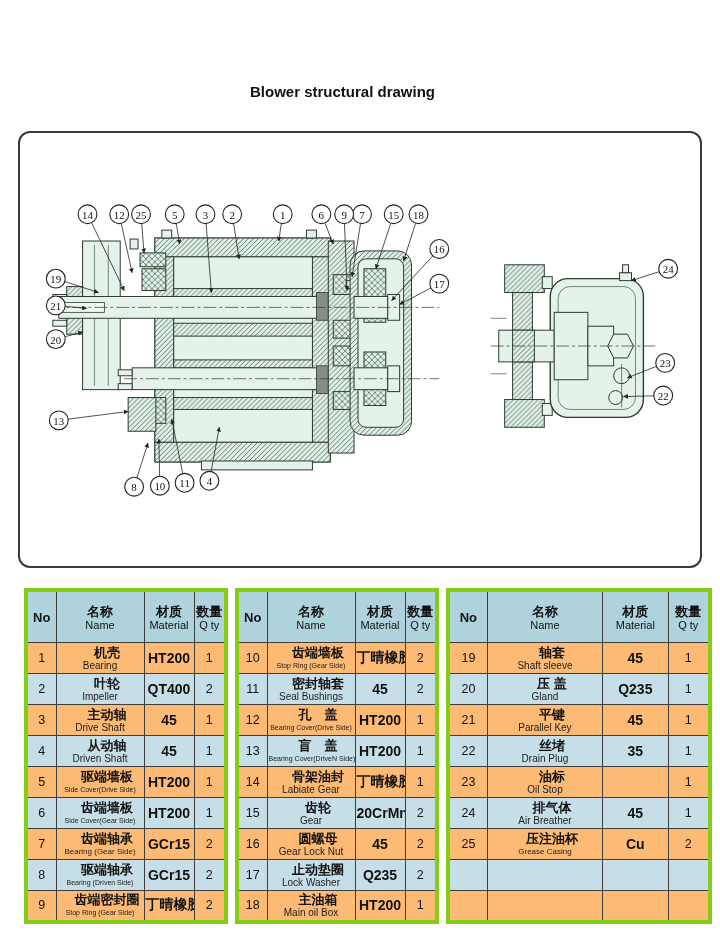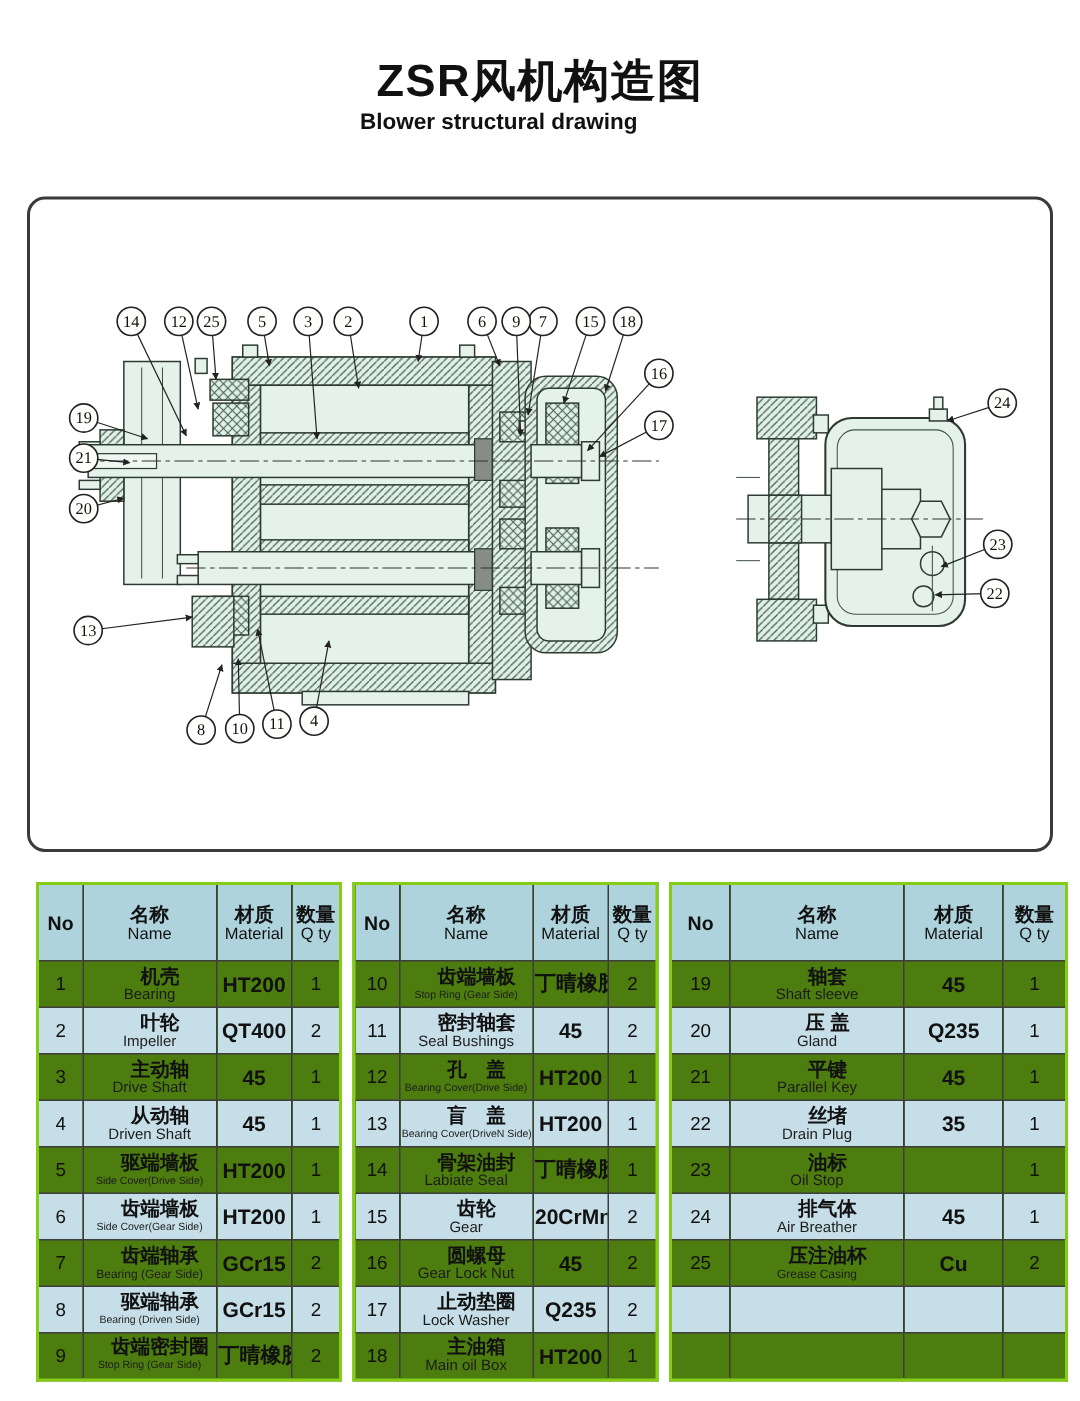--- a/index.html
+++ b/index.html
@@ -1,58 +1,57 @@
 <!DOCTYPE html>
 <html><head>
 <meta charset="utf-8">
 <style>
   html,body{margin:0;padding:0;background:#ffffff;}
   .page{position:relative;width:720px;height:934px;background:#fff;
         font-family:"Liberation Sans","DejaVu Sans",sans-serif;color:#111;overflow:hidden;}
   .title{position:absolute;left:0;top:34px;width:720px;margin:0;text-align:center;
          font-size:30px;font-weight:bold;letter-spacing:1px;}
-  .subtitle{position:absolute;left:0;top:73px;width:665px;margin:0;text-align:center;
+  .subtitle{position:absolute;left:0;top:73px;width:665px;margin:10px;text-align:center;
             font-size:15px;font-weight:bold;}
   .drawing-frame{position:absolute;left:18px;top:131px;width:684px;height:437px;
                  border:2px solid #3a3a3a;border-radius:12px;box-sizing:border-box;background:#fff;}
   .drawing-frame svg{display:block;width:100%;height:100%;}
   
   .leader{stroke:#222;stroke-width:0.8;fill:none;}
   .callout-circle{fill:#fefefc;stroke:#222;stroke-width:1.1;}
   .callout-num{font-family:"Liberation Serif","DejaVu Serif",serif;font-size:11px;
                text-anchor:middle;dominant-baseline:central;fill:#111;}
   .ol{stroke:#2d3a32;stroke-width:1;fill:var(--green);}
   .ol2{stroke:#2d3a32;stroke-width:1.4;fill:var(--green);}
   .hatched{stroke:#2d3a32;stroke-width:1;fill:url(#hatch);}
   .xhatched{stroke:#2d3a32;stroke-width:1;fill:url(#xhatch);}
   .darkblk{stroke:#2d3a32;stroke-width:0.8;fill:#868d86;}
   .thin{stroke:#41524a;stroke-width:0.7;fill:none;}
   .cline{stroke:#333;stroke-width:0.7;stroke-dasharray:13 3 3 3;fill:none;}
   
   .tables{position:absolute;left:24px;top:588px;width:688px;display:flex;gap:7px;align-items:flex-start;}
-  table.parts{border-collapse:collapse;table-layout:fixed;border:2px solid #84cc16;background:#4d7c0f;}
+  table.parts{border-collapse:collapse;table-layout:fixed;border:4px solid #84cc16;background:#fdba74;}
   table.parts th,table.parts td{border:1px solid #3d3d3d;text-align:center;vertical-align:middle;
       padding:0 1px;overflow:hidden;}
   table.parts thead th{height:50px;background:var(--header-blue);}
   table.parts tbody tr{height:31px;}
   table.parts tbody tr.alt td{background:var(--stripe-blue);}
   .hcn{font-size:13px;font-weight:bold;line-height:15px;}
   .hen{font-size:11px;font-weight:normal;line-height:12px;}
   .cn{font-size:13px;font-weight:bold;line-height:14px;white-space:nowrap;margin-left:14px;}
   .en{font-size:10px;line-height:11px;color:#1c1c1c;white-space:nowrap;}
   .en.small{font-size:8px;text-align:center;}
   .en.tiny{font-size:7px;}
   .cno,.cqty{font-size:12.5px;}
   .cmat{font-size:14px;font-weight:600;white-space:nowrap;}
 </style>
 </head>
 <body>
 
 <div class="page" style="--header-blue: #afd3dd; --stripe-blue: #c6dee7; --green: #e4f2e9;">
-  <h1 class="title">ZSR风机构造图</h1>
   <h2 class="subtitle">Blower structural drawing</h2>
 
   <div class="drawing-frame">
     <svg id="drawing-svg" viewBox="18 131 684 437">
       <defs>
         <pattern id="hatch" patternUnits="userSpaceOnUse" width="5" height="5">
           <rect width="5" height="5" fill="#dff0e6"></rect>
           <path d="M-1,6 L6,-1" stroke="#4a5b51" stroke-width="0.8"></path>
         </pattern>
         <pattern id="xhatch" patternUnits="userSpaceOnUse" width="6" height="6">
@@ -448,21 +447,21 @@
               <div class="cn">盲　盖</div>
               <div class="en tiny">Bearing Cover(DriveN Side)</div>
             </td>
             <td class="cmat">HT200</td>
             <td class="cqty">1</td>
           </tr>
           <tr>
             <td class="cno">14</td>
             <td>
               <div class="cn">骨架油封</div>
-              <div class="en">Labiate Seal</div>
+              <div class="en">Labiate Gear</div>
             </td>
             <td class="cmat">丁晴橡胶</td>
             <td class="cqty">1</td>
           </tr>
           <tr class="alt">
             <td class="cno">15</td>
             <td>
               <div class="cn">齿轮</div>
               <div class="en">Gear</div>
             </td>

